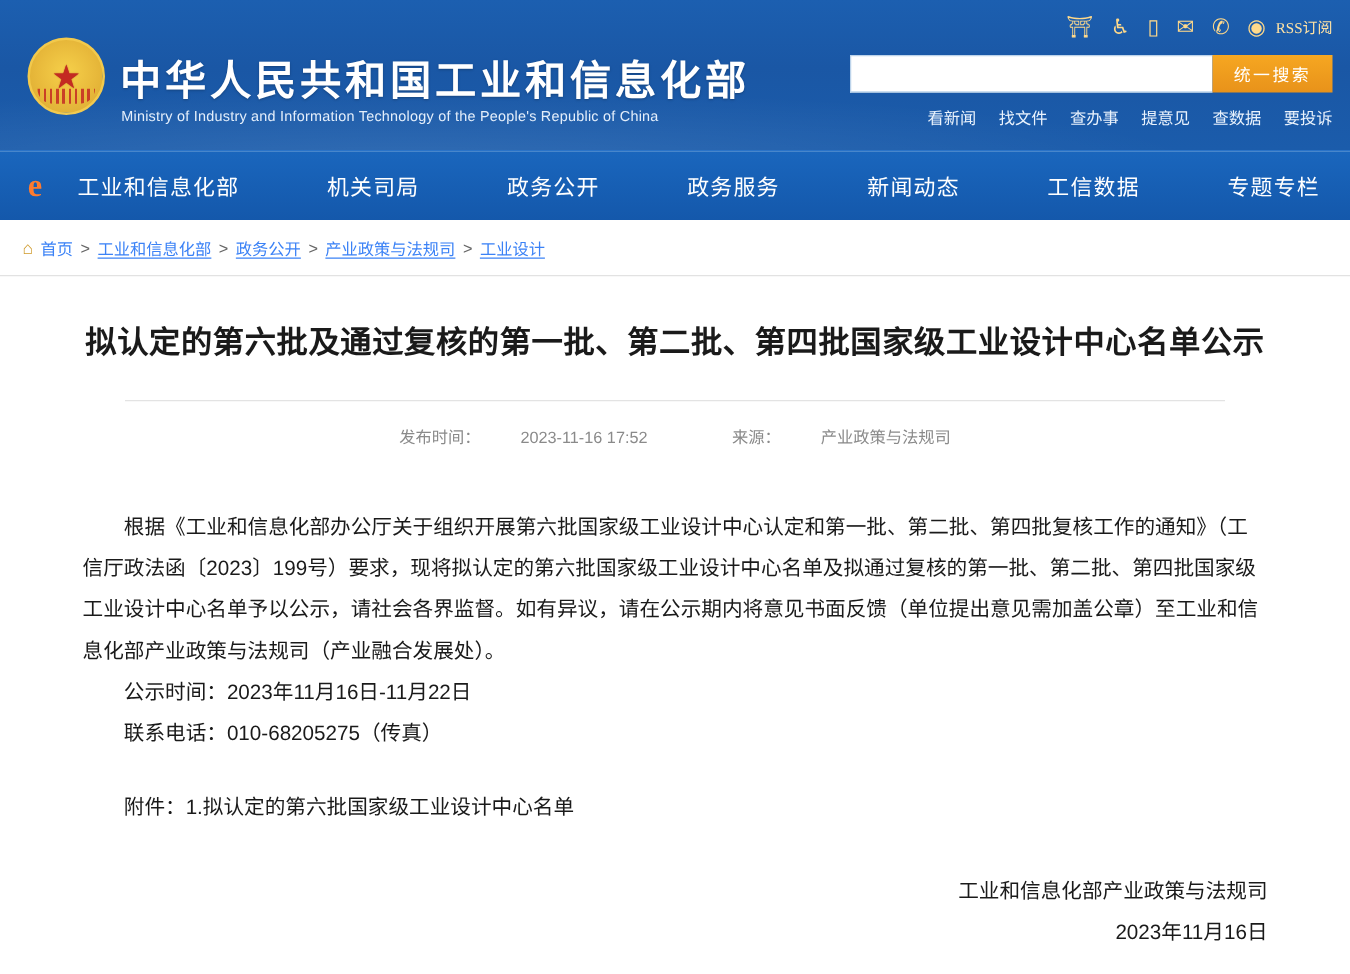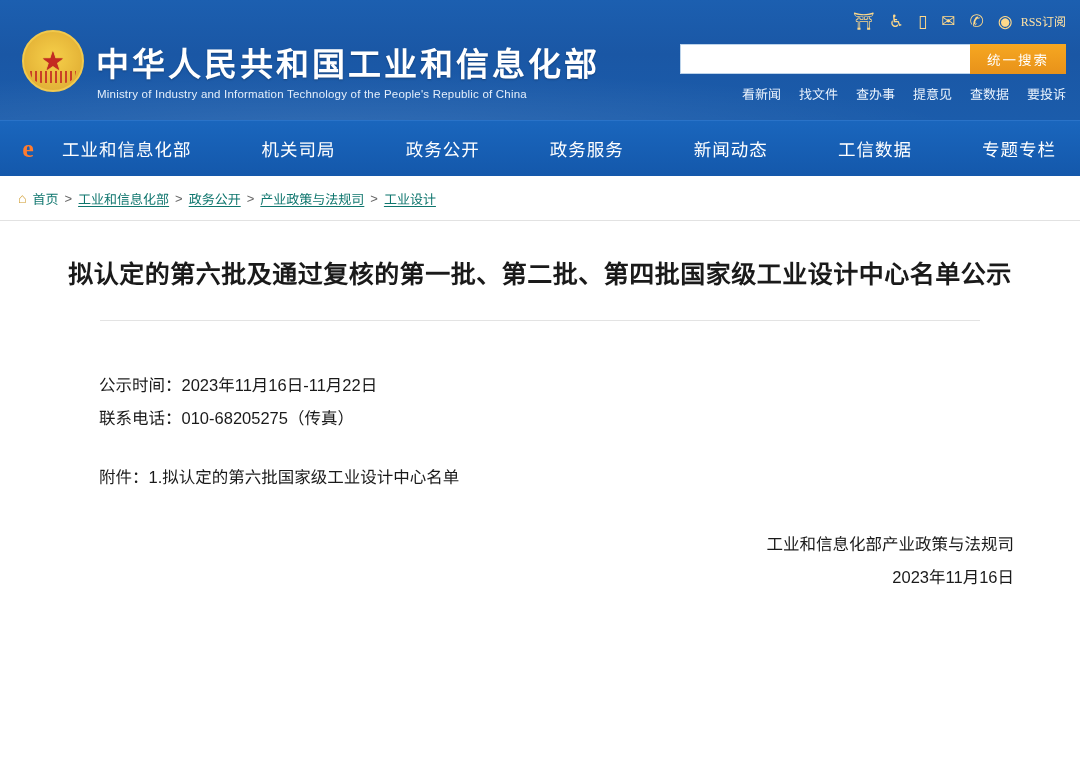--- a/index.html
+++ b/index.html
@@ -181,21 +181,21 @@
     display: flex;
     align-items: center;
     gap: 6px;
     padding-left: 18px;
     font-size: 13px;
     color: #333;
     background: #fff;
   }
   .crumb .home-icon { color: #cf9a2b; font-size: 14px; }
   .crumb a {
-    color: #0f766e;
+    color: #3b82f6;
     text-decoration: none;
     cursor: pointer;
   }
   .crumb a.linked { text-decoration: underline; text-underline-offset: 2px; }
   .crumb .sep { color: #666; }
   .crumb-divider {
     height: 1px;
     background: #e2e2e2;
     margin: 0;
   }
@@ -315,22 +315,31 @@
   <span class="sep">&gt;</span>
   <a class="linked">工业设计</a>
 </div>
 <div class="crumb-divider"></div>
 
 <div class="article">
 
   <h1 class="title">拟认定的第六批及通过复核的第一批、第二批、第四批国家级工业设计中心名单公示</h1>
   <div class="title-rule"></div>
 
+  <div class="meta">
+    <span>
+      <span>发布时间：</span><span>2023-11-16 17:52</span>
+    </span>
+    <span>
+      <span>来源：</span><span>产业政策与法规司</span>
+    </span>
+  </div>
 
   <div class="body">
+    <p class="indent">根据《工业和信息化部办公厅关于组织开展第六批国家级工业设计中心认定和第一批、第二批、第四批复核工作的通知》（工信厅政法函〔2023〕199号）要求，现将拟认定的第六批国家级工业设计中心名单及拟通过复核的第一批、第二批、第四批国家级工业设计中心名单予以公示，请社会各界监督。如有异议，请在公示期内将意见书面反馈（单位提出意见需加盖公章）至工业和信息化部产业政策与法规司（产业融合发展处）。</p>
     <p class="sub">公示时间：2023年11月16日-11月22日</p>
     <p class="sub">联系电话：010-68205275（传真）</p>
 
     <div class="gap"></div>
 
     <p class="sub">
       <span>附件：</span><span>1.拟认定的第六批国家级工业设计中心名单</span>
     </p>
   </div>
 

